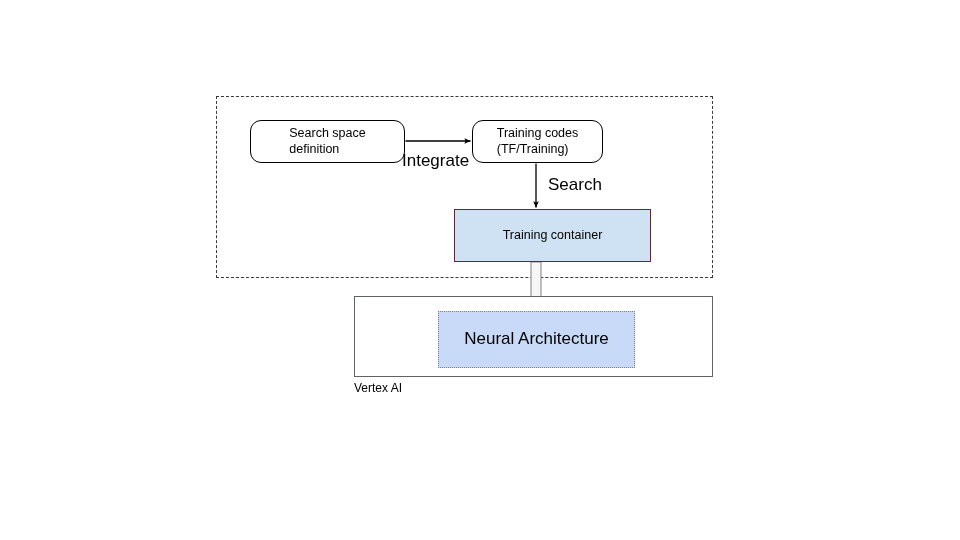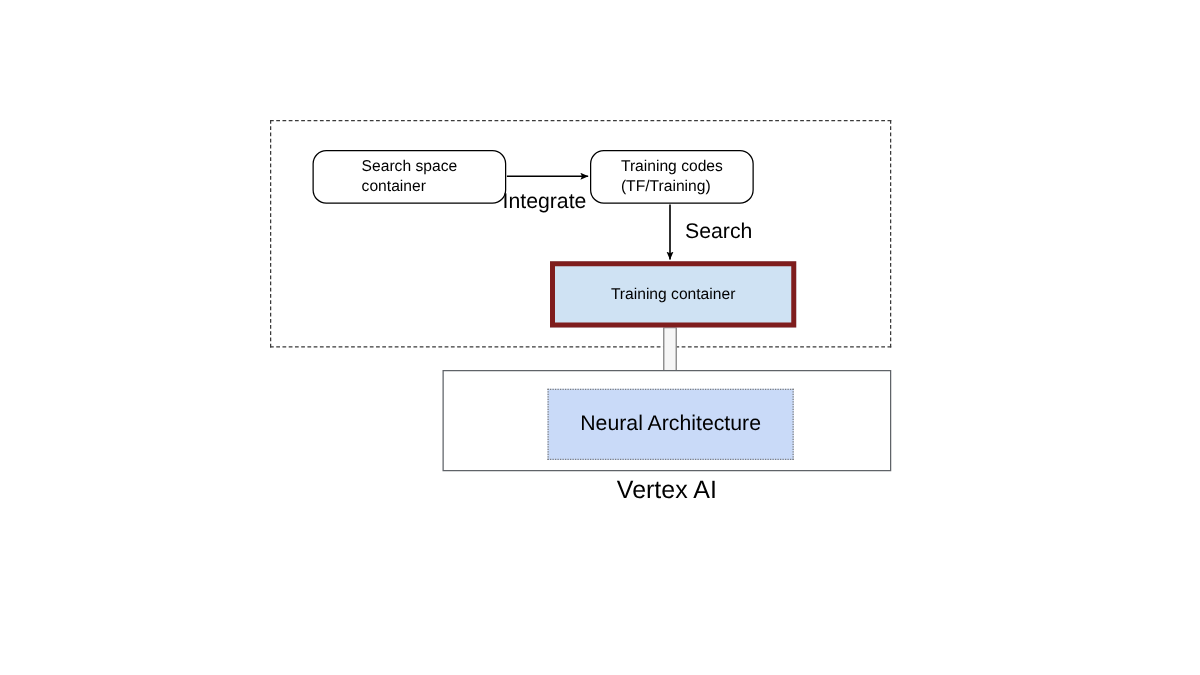--- a/index.html
+++ b/index.html
@@ -57,26 +57,26 @@
   }
   #training-codes-box {
     left: 472px;
     top: 120px;
     width: 131px;
     height: 43px;
   }
 
   
   #training-container-box {
-    left: 440px;
+    left: 454px;
     top: 209px;
     width: 197px;
     height: 53px;
     background: #cfe2f3;
-    border: 4px solid #7f1d1d;
+    border: 1px solid #7f1d1d;
     font-size: 12.5px;
   }
 
   
   #vertex-ai-box {
     left: 354px;
     top: 296px;
     width: 359px;
     height: 81px;
     background: #ffffff;
@@ -108,22 +108,21 @@
   }
   #build-label {
     left: 548px;
     top: 175px;
   }
   #vertex-ai-label {
     position: absolute;
     left: 354px;
     top: 381px;
     width: 359px;
-    text-align: center;
-    font-size: 20px;
+    font-size: 12px;
     white-space: nowrap;
   }
 
   svg.overlay {
     position: absolute;
     left: 0;
     top: 0;
     width: 960px;
     height: 540px;
     pointer-events: none;
@@ -152,21 +151,21 @@
     </g>
 
     <g>
       <path d="M531,262 L541,262 L541,297.5 L546.5,297.5 L536,311 L525.5,297.5 L531,297.5 Z" fill="#f6f6f6" stroke="#8a8a8a" stroke-width="1.1" stroke-linejoin="miter"></path>
     </g>
   </svg>
 
   <div class="node rounded-box" id="search-space-box">
     <div>
       <span>Search space</span><br>
-      <span>container</span>
+      <span>definition</span>
     </div>
   </div>
 
   <div class="node rounded-box" id="training-codes-box">
     <div>
       <span>Training codes</span><br>
       <span>(TF/Training)</span>
     </div>
   </div>
 

